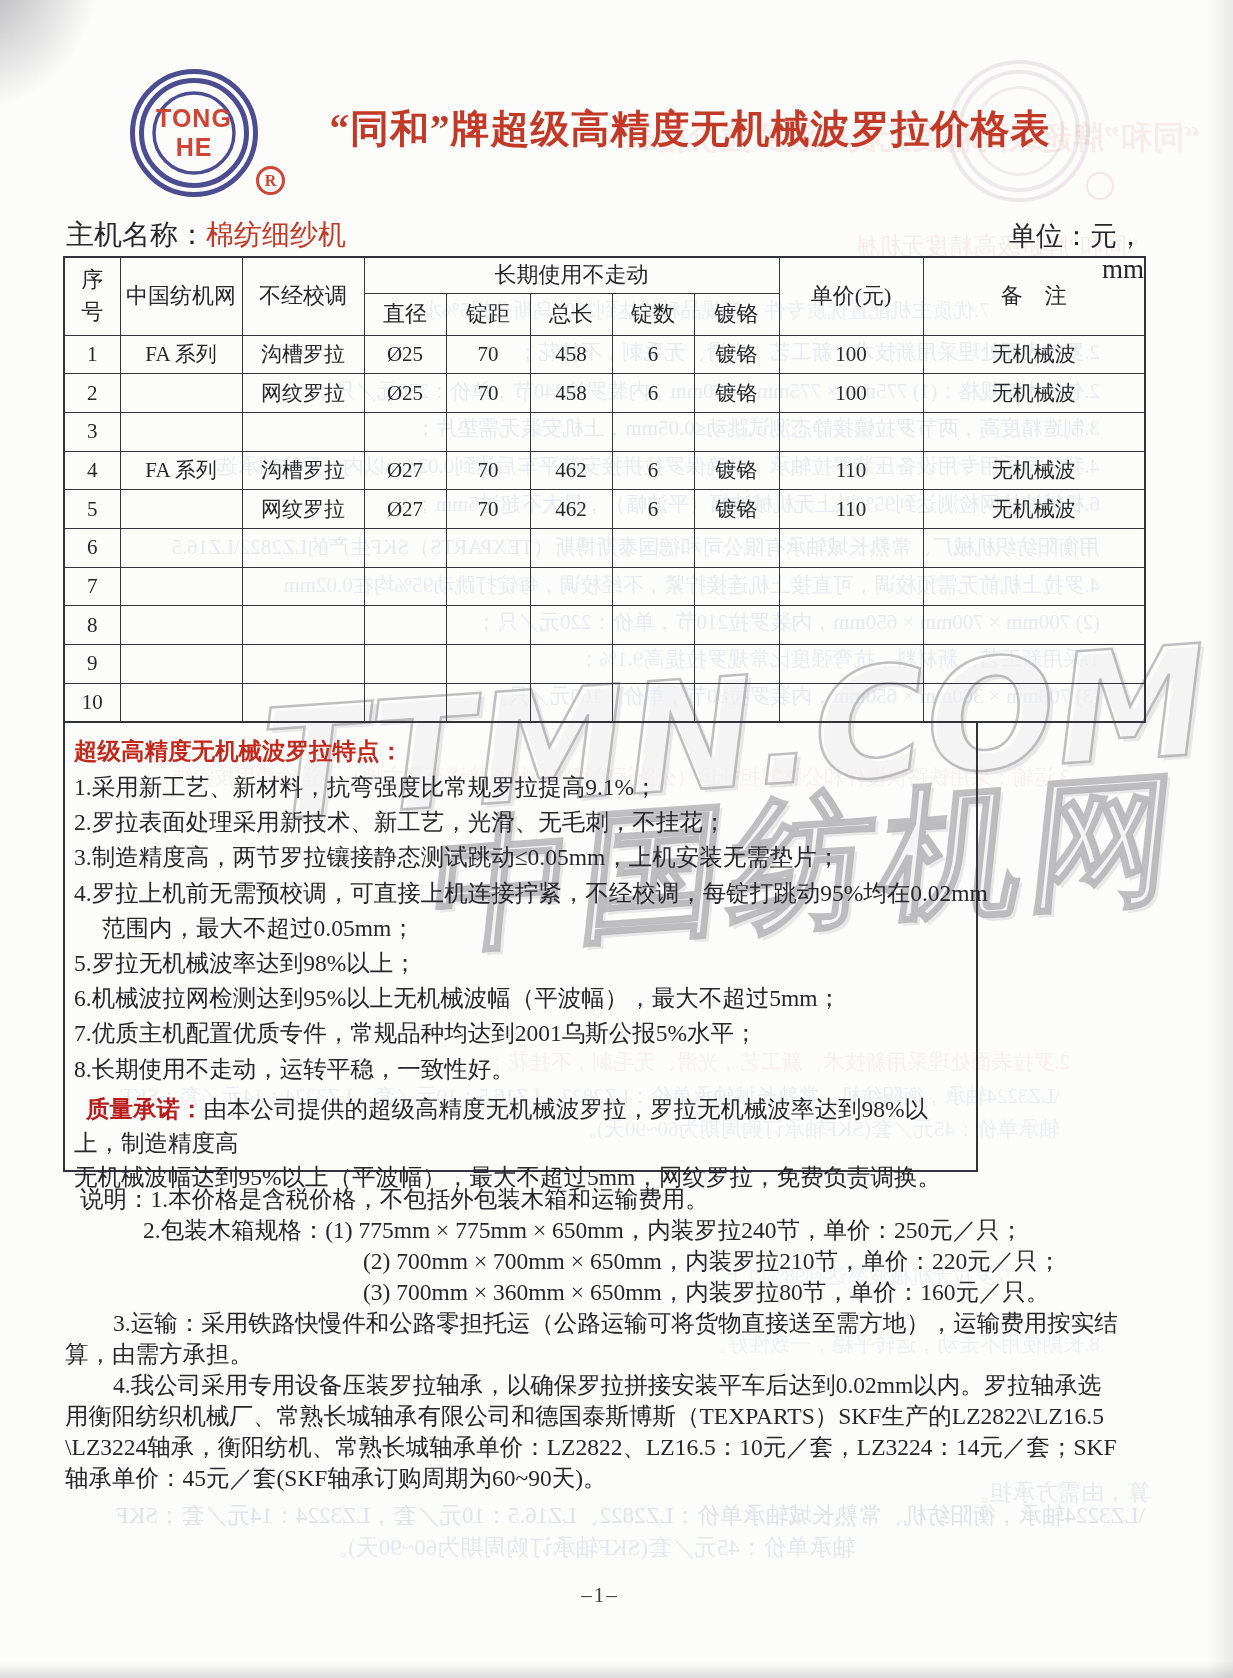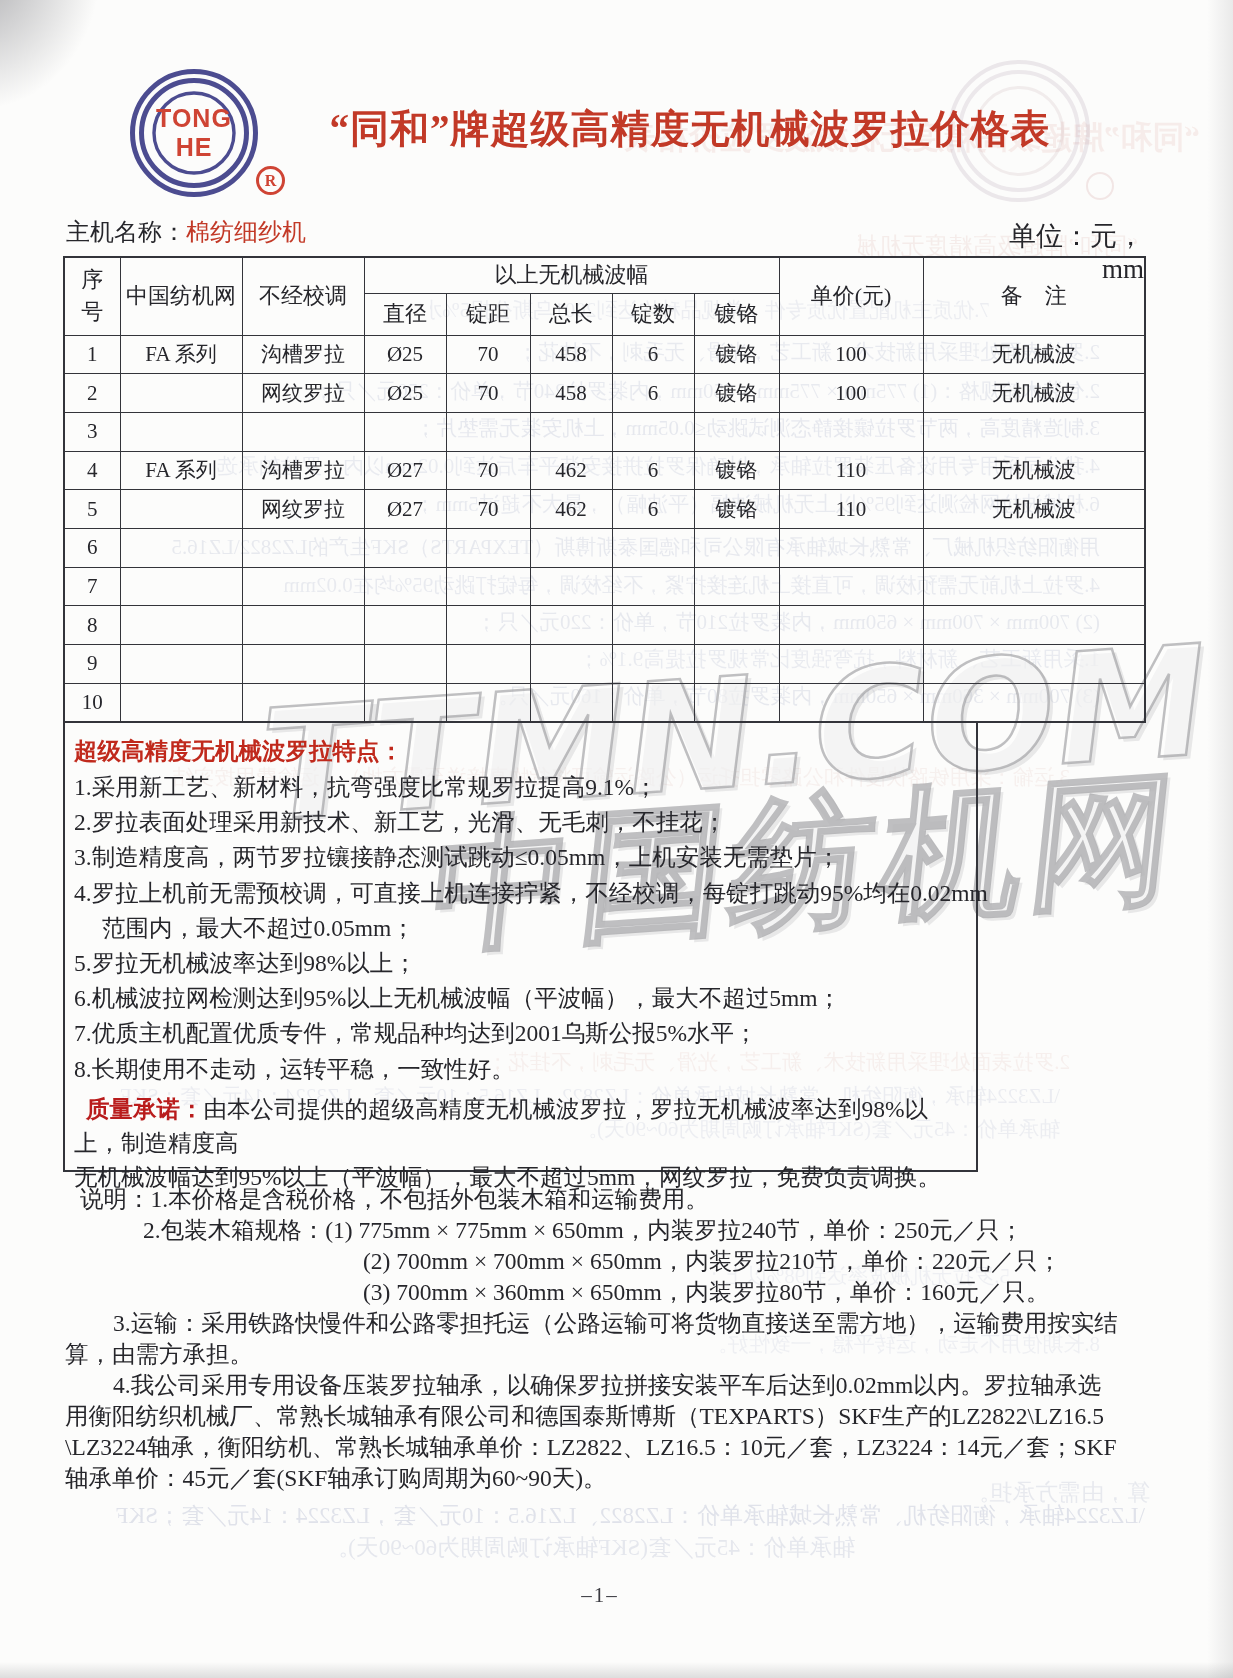--- a/index.html
+++ b/index.html
@@ -40,21 +40,21 @@
   
   .content{position:absolute;inset:0;z-index:4;}
   .logo{position:absolute;left:127px;top:66px;}
   .logo-text{font-family:"Liberation Sans","DejaVu Sans",sans-serif;font-weight:bold;
              font-size:25px;fill:#cf4434;letter-spacing:1px;}
   .reg-badge{position:absolute;left:256px;top:166px;width:29px;height:29px;border-radius:50%;
              border:3px solid #cf4434;box-sizing:border-box;text-align:center;line-height:23px;
              font-family:"Liberation Serif",serif;font-weight:bold;font-size:16px;color:#cf4434;}
   .doc-title{position:absolute;left:300px;top:102px;width:780px;text-align:center;
              font-size:39px;font-weight:bold;color:#c23927;letter-spacing:1px;}
-  .machine-line{position:absolute;left:66px;top:216px;font-size:24px;}
+  .machine-line{position:absolute;left:66px;top:216px;font-size:28px;}
   .machine-value{color:#c23927;}
   .unit-line{position:absolute;left:983px;top:218px;width:161px;font-size:27px;text-align:right;}
 
   
   .price-table{position:absolute;left:63px;top:256px;width:1081px;height:465px;
                border-collapse:collapse;table-layout:fixed;text-align:center;padding-left:28px;}
   .price-table th,.price-table td{border:1.6px solid #33343a;padding:0;vertical-align:middle;
                font-weight:normal;background:transparent;}
   .price-table{border:2.2px solid #33343a;}
   .price-table th{font-size:22px;}
@@ -153,21 +153,21 @@
         <col style="width:82px">
           <col style="width:85px">
           <col style="width:144px">
           <col style="width:222px">
       </colgroup>
       <thead>
         <tr class="h1">
           <th rowspan="2"><span class="stack">序号</span></th>
           <th rowspan="2">中国纺机网</th>
           <th rowspan="2">不经校调</th>
-          <th colspan="5">以上无机械波幅</th>
+          <th colspan="5">长期使用不走动</th>
           <th rowspan="2">单价(元)</th>
           <th rowspan="2">备　注</th>
         </tr>
         <tr class="h2">
           <th>直径</th>
           <th>锭距</th>
           <th>总长</th>
           <th>锭数</th>
           <th>镀铬</th>
         </tr>

